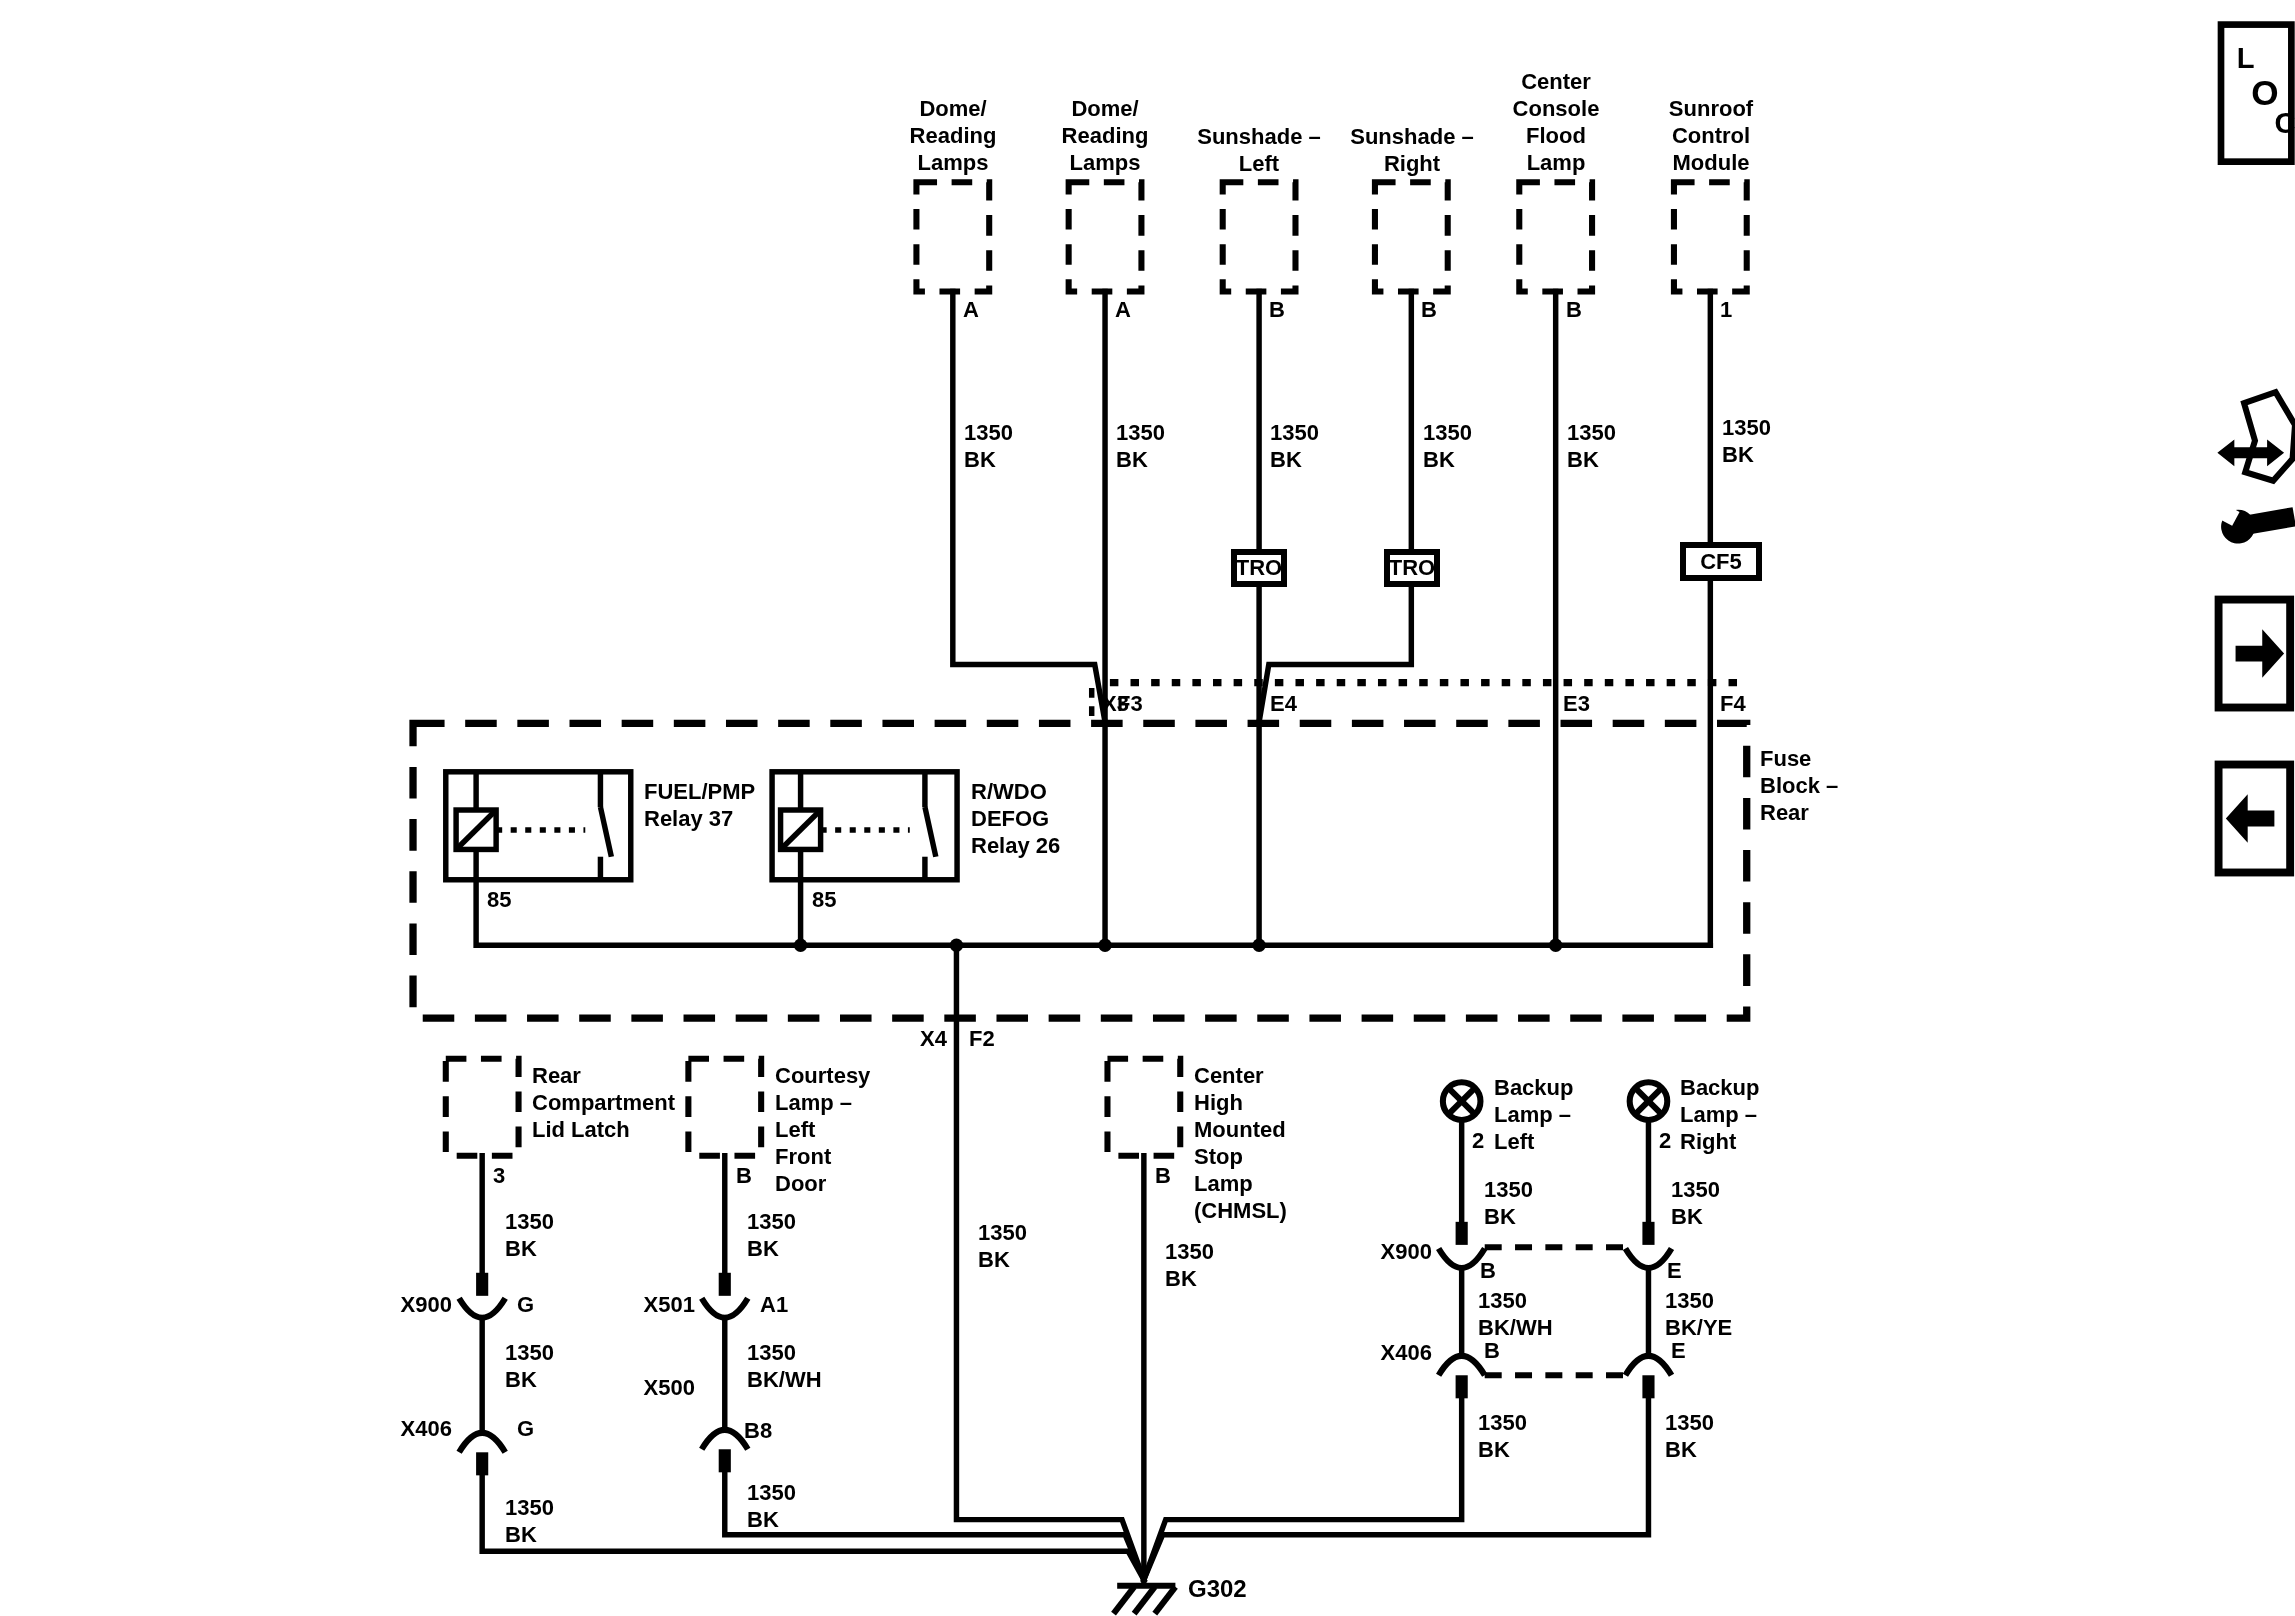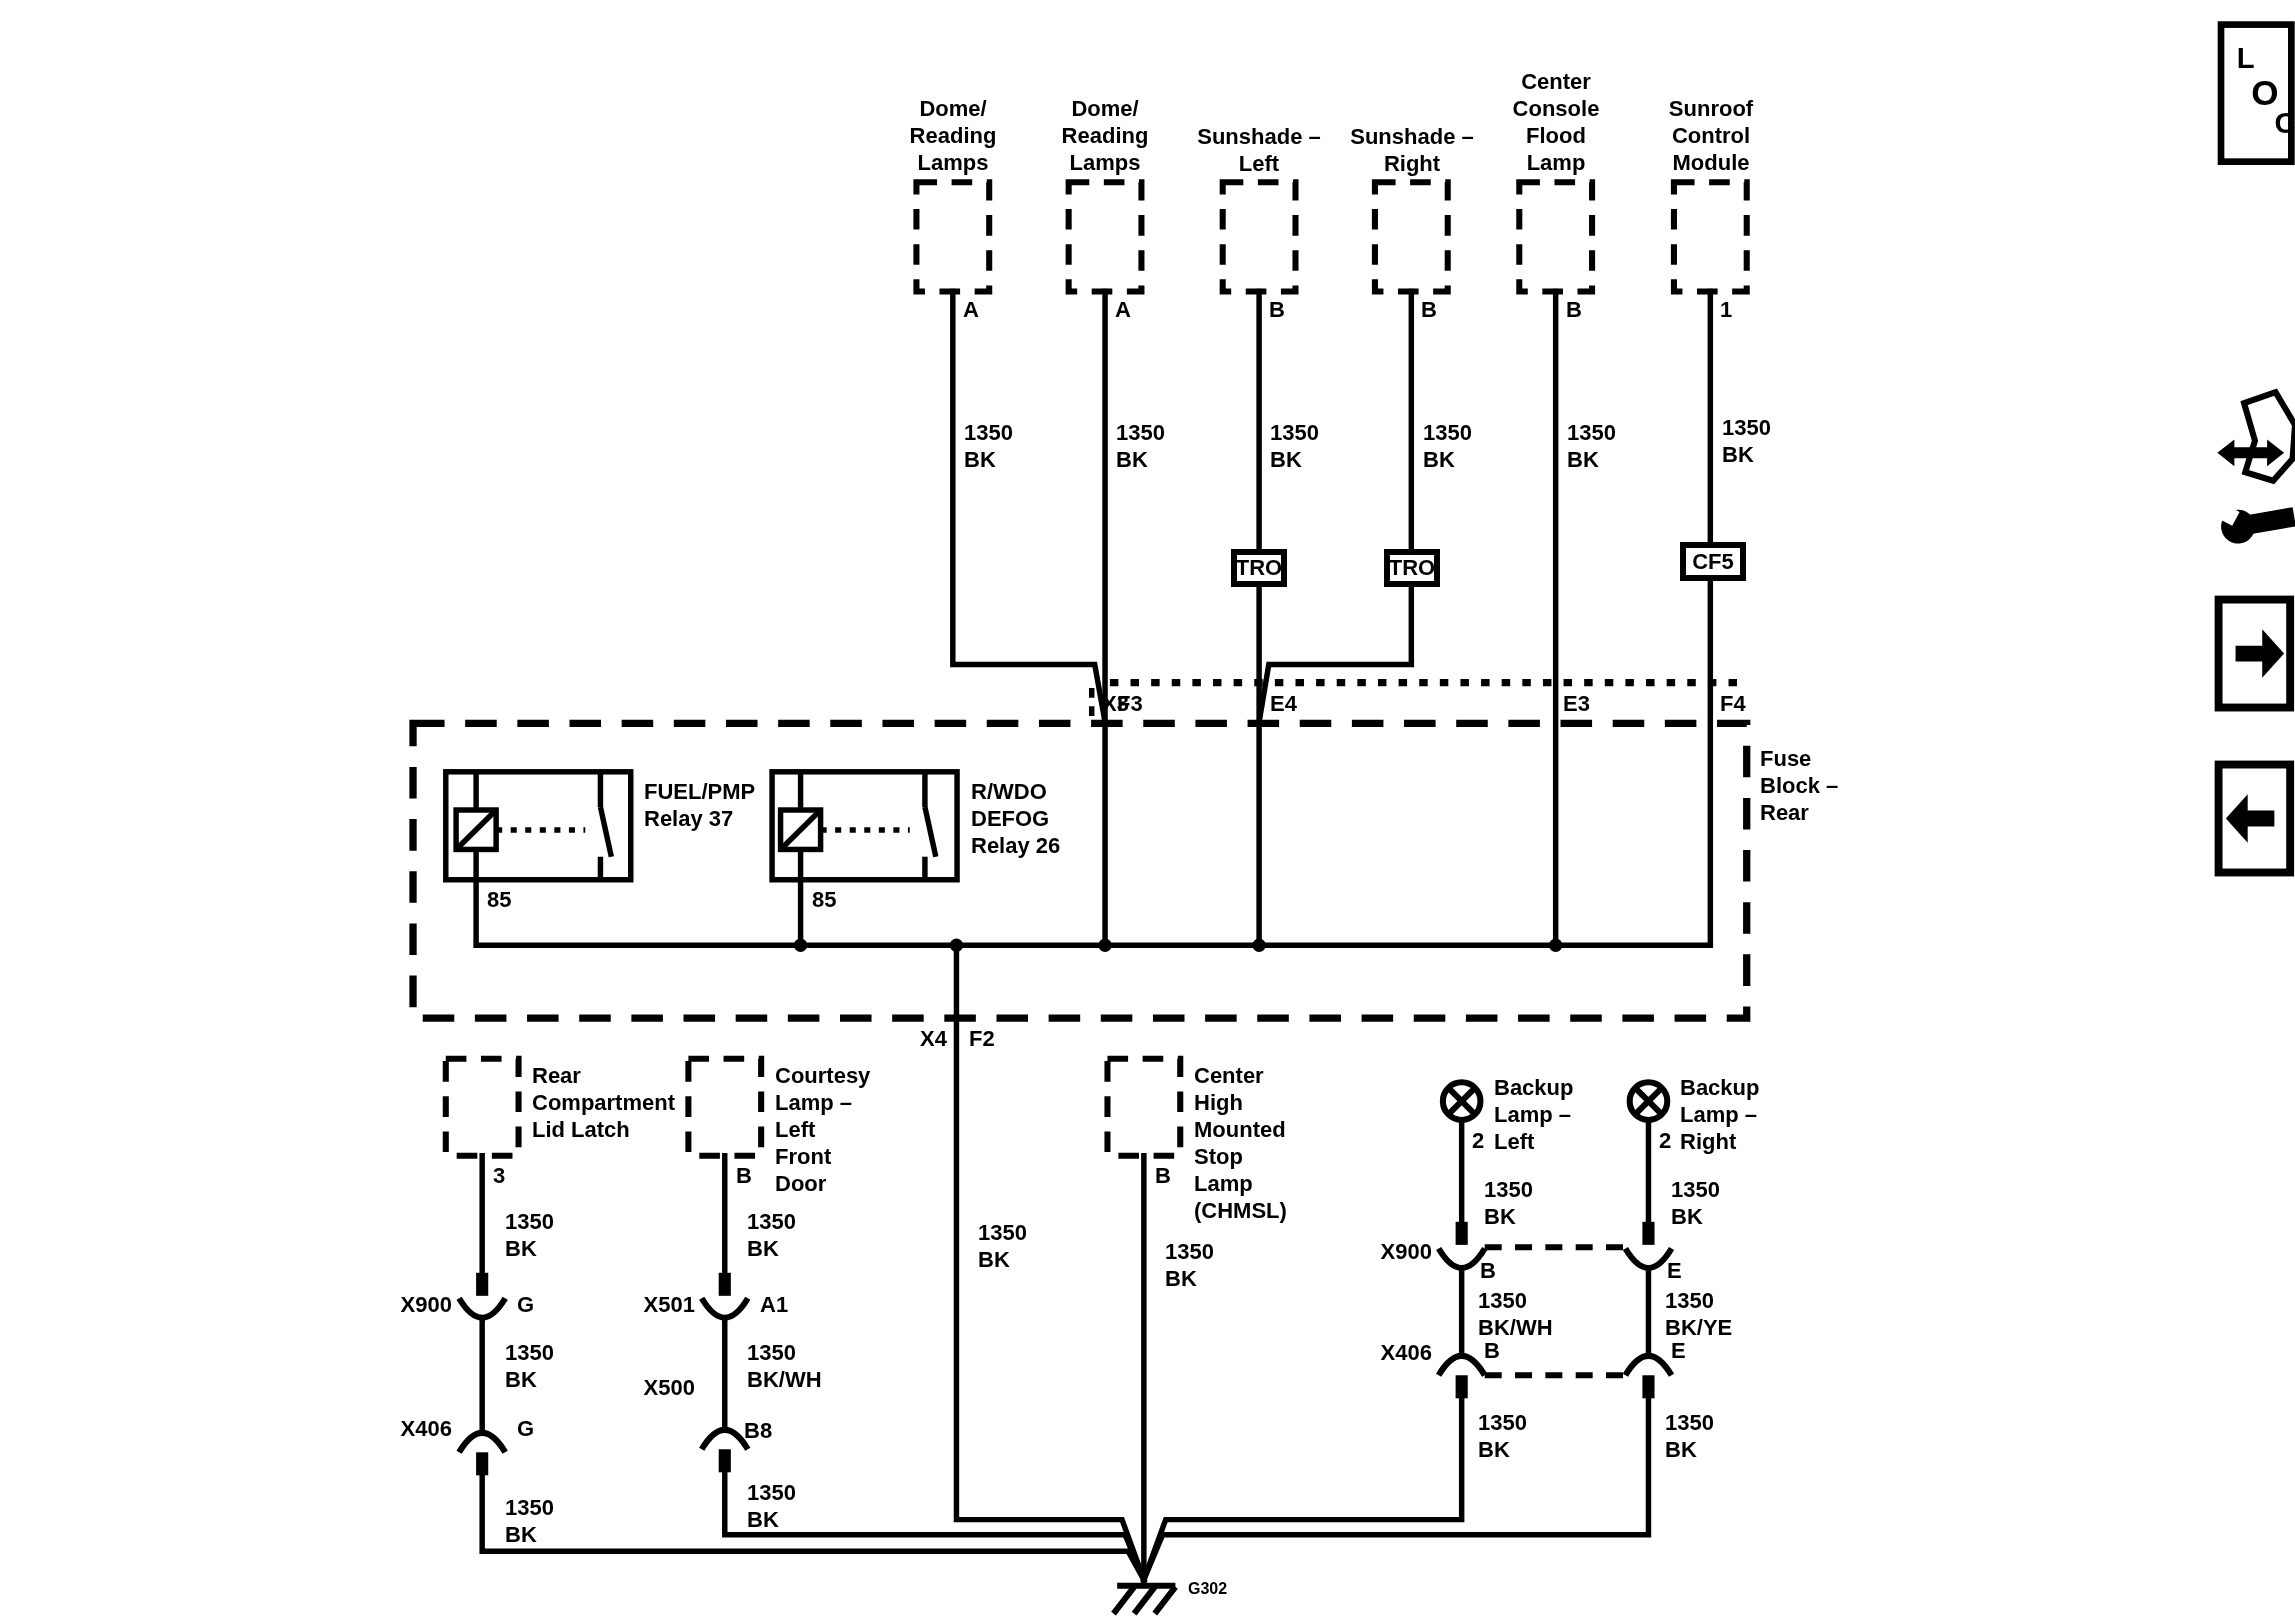--- a/index.html
+++ b/index.html
@@ -6,21 +6,21 @@
   .stage{position:relative;width:2295px;height:1617px;background:#fff;overflow:hidden;
          font-family:"Liberation Sans",sans-serif;}
   .stage svg{position:absolute;left:0;top:0;}
   .lbl{position:absolute;font:700 22px/27px "Liberation Sans",sans-serif;color:#000;
        white-space:pre-line;}
   .ctr{text-align:center;}
   .rt{text-align:right;}
   .inline-conn{position:absolute;box-sizing:border-box;border:6px solid #000;background:#fff;
        display:flex;align-items:center;justify-content:center;
        font:700 22px "Liberation Sans",sans-serif;}
-  .big{font-size:16px;}
+  .big{font-size:24px;}
 </style>
 </head>
 <body>
 
 <div class="stage">
 
 <svg width="2295" height="1617" viewBox="0 0 3784 2665">
 
   <g stroke="#000" stroke-width="9" fill="none" stroke-linecap="square">
     <polyline points="1571,480 1571,1095 1805,1095 1822,1190"></polyline>
@@ -199,21 +199,21 @@
 BK</div>
   <div class="lbl" style="left:1423px;top:419px">1350
 BK</div>
   <div class="lbl" style="left:1567px;top:419px">1350
 BK</div>
   <div class="lbl" style="left:1722px;top:414px">1350
 BK</div>
 
   <div class="inline-conn" style="left:1231px;top:549px;width:56px;height:38px">TRO</div>
   <div class="inline-conn" style="left:1384px;top:549px;width:56px;height:38px">TRO</div>
-  <div class="inline-conn" style="left:1680px;top:542px;width:66px;height:39px">CF5</div>
+  <div class="inline-conn" style="left:1680px;top:542px;width:82px;height:39px">CF5</div>
 
   <div class="lbl rt" style="left:1073px;top:690px;width:56px">X3</div>
   <div class="lbl" style="left:1117px;top:690px">F3</div>
   <div class="lbl" style="left:1270px;top:690px">E4</div>
   <div class="lbl" style="left:1563px;top:690px">E3</div>
   <div class="lbl" style="left:1720px;top:690px">F4</div>
   <div class="lbl" style="left:1760px;top:745px">Fuse
 Block –
 Rear</div>
   <div class="lbl rt" style="left:891px;top:1025px;width:56px">X4</div>

